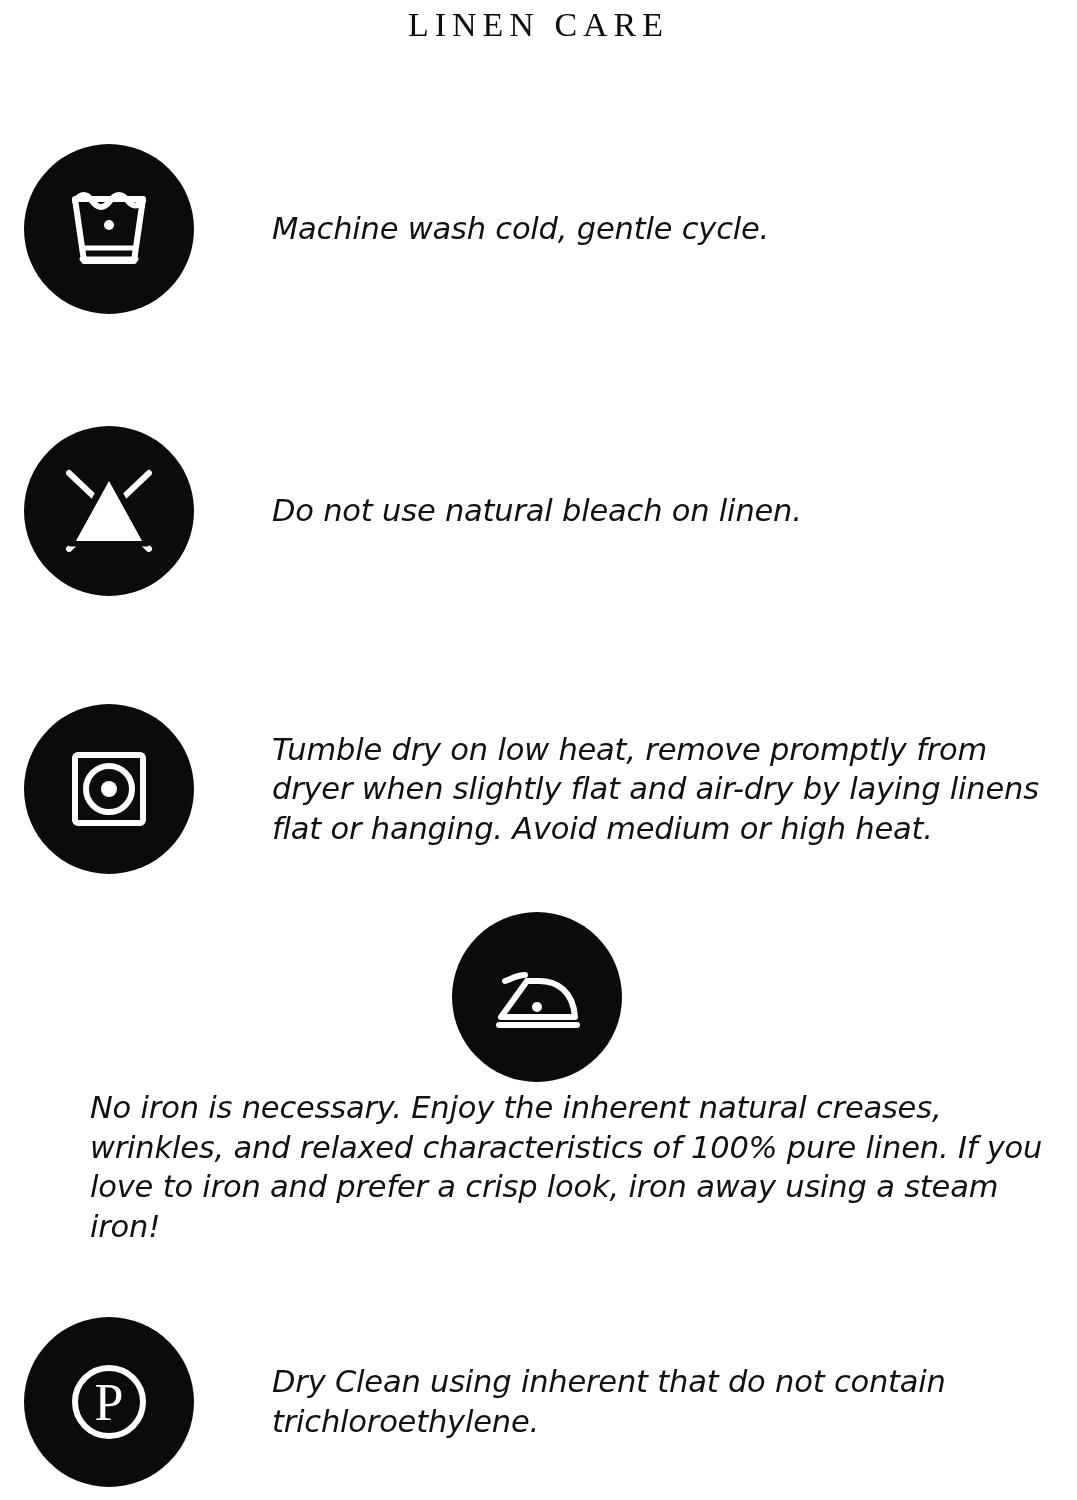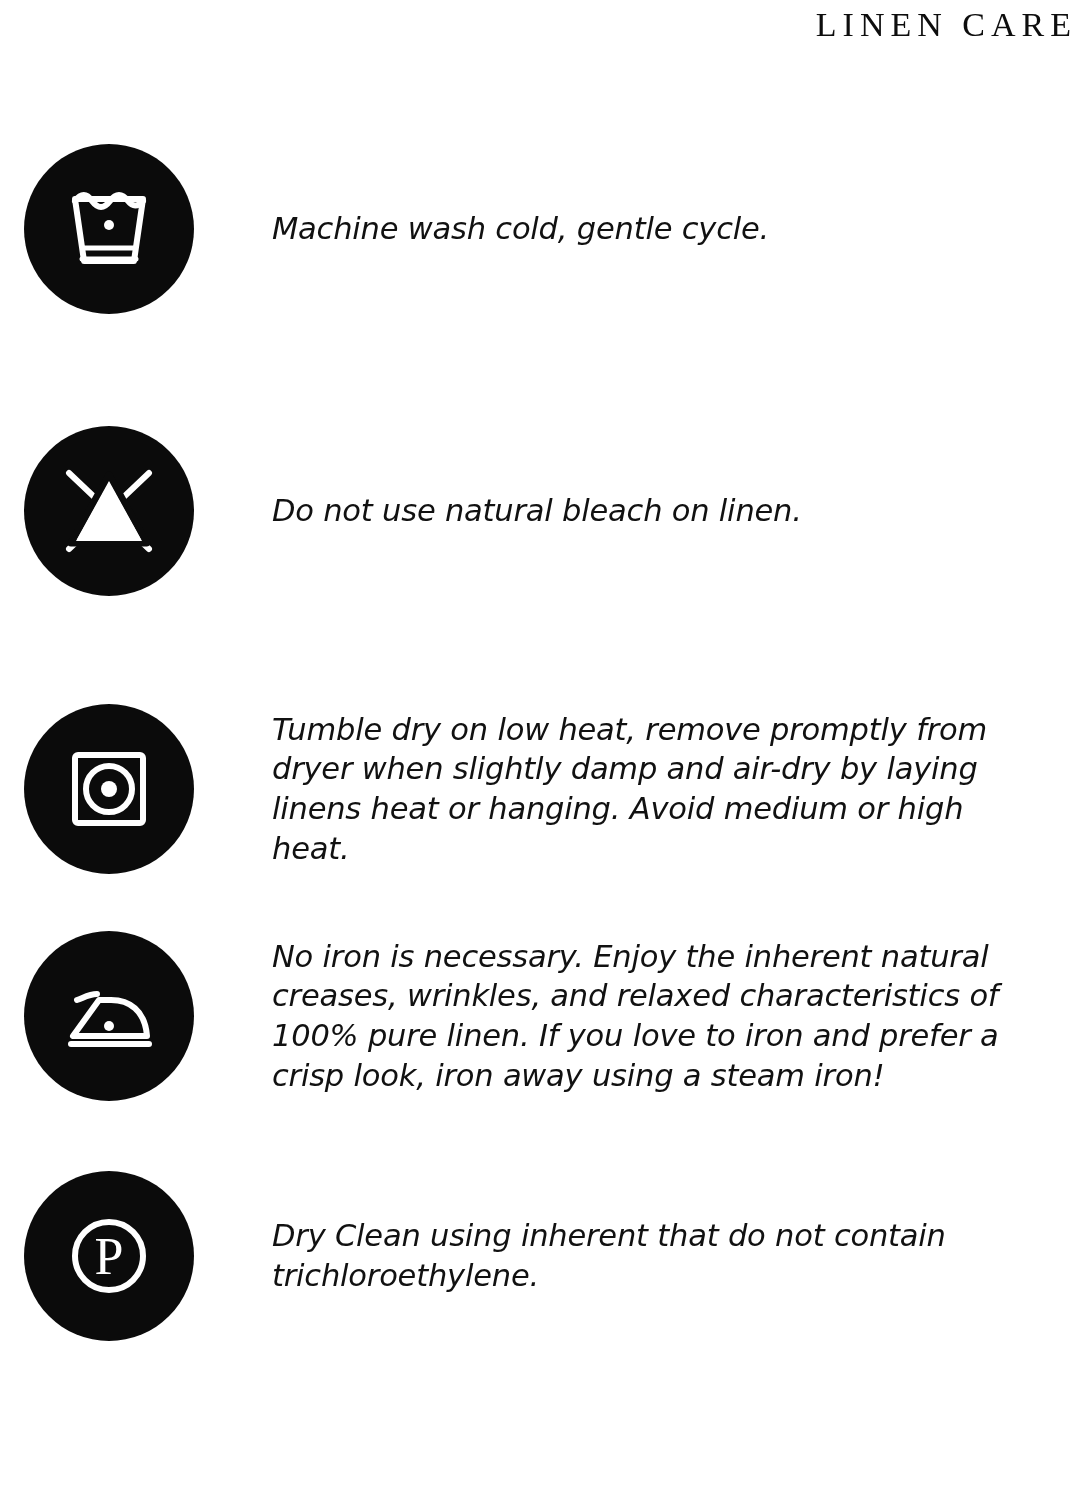--- a/index.html
+++ b/index.html
@@ -18,21 +18,21 @@
 
   .page {
     width: 1077px;
     height: 1500px;
     box-sizing: border-box;
     padding: 0;
     position: relative;
   }
 
   .title {
-    text-align: right;
+    text-align: center;
     font-family: "Liberation Serif", serif;
     font-size: 34px;
     letter-spacing: 6px;
     color: #0d0d0d;
     margin: 0;
     padding-top: 6px;
     font-weight: 400;
   }
 
   .rows {
@@ -83,21 +83,21 @@
     line-height: 1.30;
     color: #111111;
     margin: 0;
     letter-spacing: -0.2px;
   }
 
   
   #row-0 { margin-top: 0px; }
   #row-1 { margin-top: 112px; }
   #row-2 { margin-top: 108px; }
-  #row-3 { margin-top: 57px; }
+  #row-3 { margin-top: 32px; flex-direction: column; }
   #row-4 { margin-top: 70px; }
 </style>
 </head>
 <body>
 
 <div class="page">
 
   <h1 class="title">LINEN CARE</h1>
 
   <div class="rows">
@@ -141,21 +141,21 @@
       <div class="icon-cell">
         <div class="badge">
           <svg width="120" height="120" viewBox="0 0 120 120" aria-hidden="true">
             <rect x="26" y="26" width="68" height="68" rx="3" fill="none" stroke="#ffffff" stroke-width="6"></rect>
             <circle cx="60" cy="60" r="23" fill="none" stroke="#ffffff" stroke-width="6"></circle>
             <circle cx="60" cy="60" r="8" fill="#ffffff"></circle>
           </svg>
         </div>
       </div>
       <div class="text-cell">
-        <p class="care-text">Tumble dry on low heat, remove promptly from dryer when slightly damp and air-dry by laying linens heat or hanging. Avoid medium or high heat.</p>
+        <p class="care-text">Tumble dry on low heat, remove promptly from dryer when slightly flat and air-dry by laying linens flat or hanging. Avoid medium or high heat.</p>
       </div>
     </div>
 
     <div class="care-row" id="row-3">
       <div class="icon-cell">
         <div class="badge">
           <svg width="124" height="124" viewBox="0 0 124 124" aria-hidden="true">
             <path d="M26 82 h74 a0 0 0 0 0 0 0 c-2 -26 -18 -36 -36 -36 h-12 z" fill="none" stroke="#ffffff" stroke-width="6" stroke-linejoin="round"></path>
             <path d="M30 46 c6 -2 12 -6 20 -6" fill="none" stroke="#ffffff" stroke-width="6" stroke-linecap="round"></path>
             <line x1="24" y1="90" x2="102" y2="90" stroke="#ffffff" stroke-width="6" stroke-linecap="round"></line>

